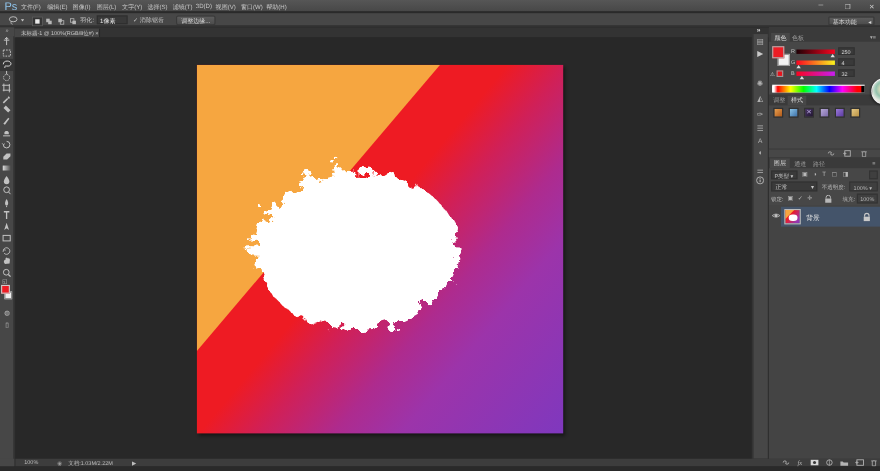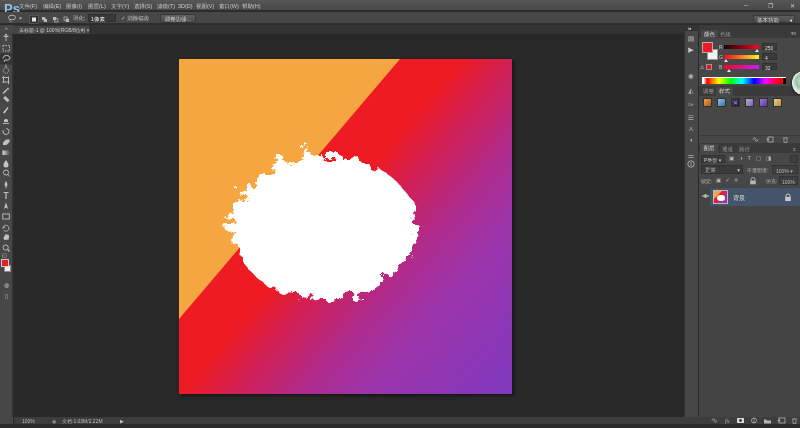--- a/index.html
+++ b/index.html
@@ -5,21 +5,21 @@
 * { margin:0; padding:0; box-sizing:border-box; }
 html,body { width:800px; height:428px; overflow:hidden; background:#2b2b2b; }
 body { font-family:"Liberation Sans",sans-serif; color:#cfcfcf; }
 .abs { position:absolute; }
 #app { position:relative; width:800px; height:428px; }
 
 #menubar { position:absolute; left:0; top:0; width:800px; height:11px;
   background:linear-gradient(#565656,#484848); border-bottom:1px solid #2e2e2e;
   font-size:5.5px; color:#d6d6d6; }
 #menubar .mi { position:absolute; top:3px; color:#c8c8c8; }
-#pslogo { position:absolute; left:4px; top:1px; font-size:13px; font-weight:bold; color:#8fc3ea; letter-spacing:0px;}
+#pslogo { position:absolute; left:4px; top:1px; font-size:10px; font-weight:normal; color:#8fc3ea; letter-spacing:0px;}
 .winbtn { position:absolute; top:2px; color:#cccccc; font-size:6px; }
 
 #optbar { position:absolute; left:0; top:12px; width:800px; height:12px; background:#474747; border-bottom:1px solid #2e2e2e; }
 .obtn { position:absolute; top:1px; height:9px; }
 
 #tabbar { position:absolute; left:13px; top:25px; width:787px; height:9px; background:#333333; }
 #tab1 { position:absolute; left:0px; top:1px; width:78px; height:8px; background:#454545; border-right:1px solid #282828; font-size:5px; color:#c8c8c8; }
 
 #toolbar { position:absolute; left:0; top:25px; width:13px; height:399px; background:#474747; border-right:1px solid #333; }
 

